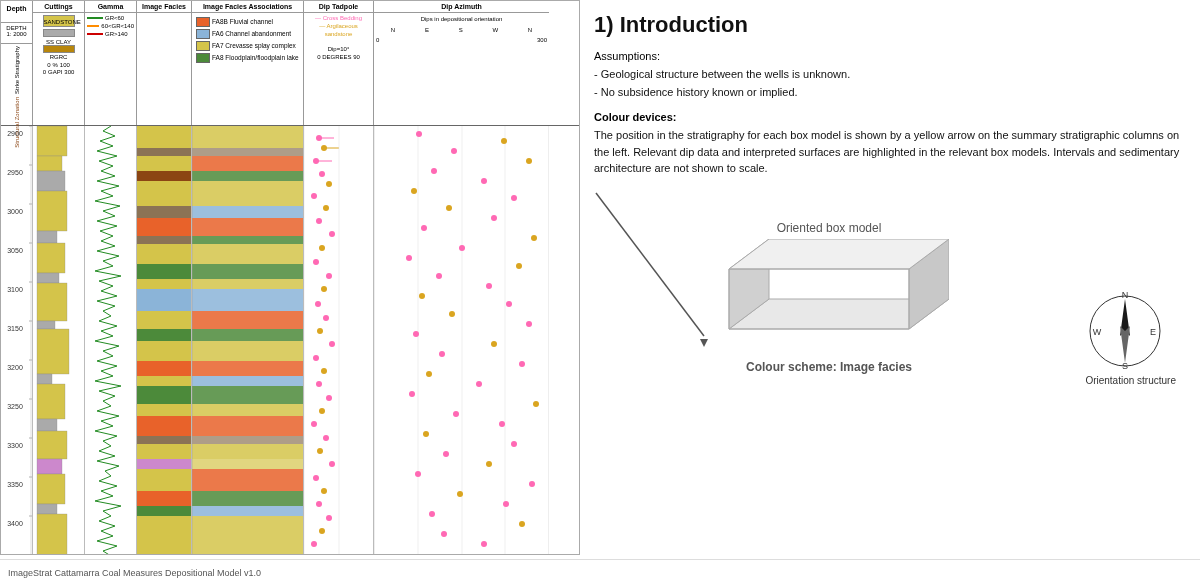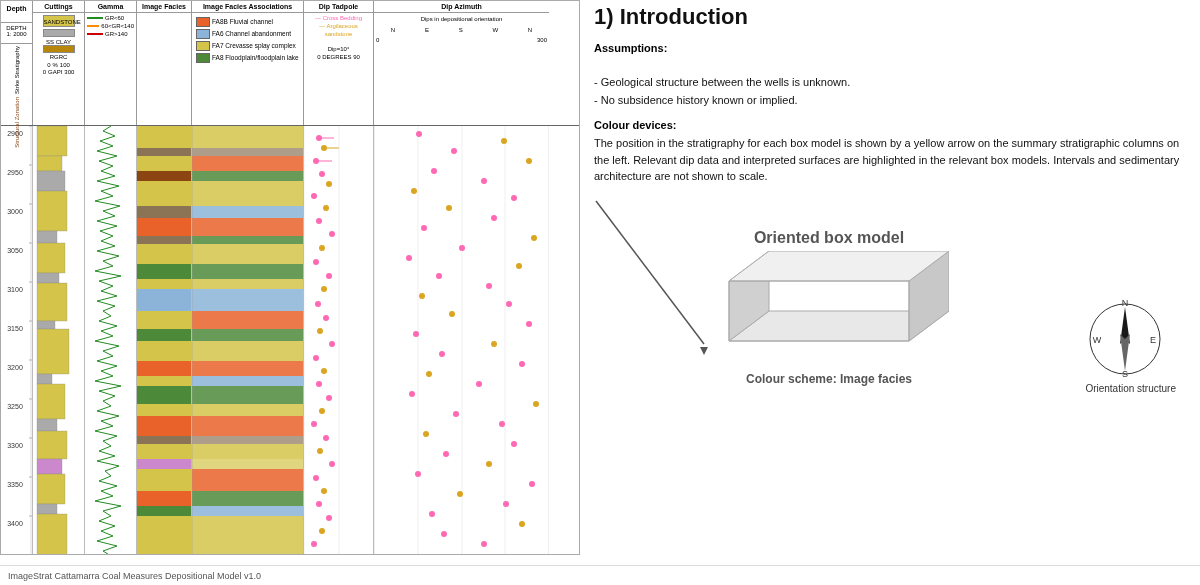--- a/index.html
+++ b/index.html
@@ -24,42 +24,42 @@
       height: 555px;
       flex-shrink: 0;
       background: #fff;
       border: 1px solid #aaa;
       position: relative;
       overflow: hidden;
     }
     
     .right-panel {
       flex: 1;
-      padding: 4px 14px;
+      padding: 12px 14px;
       overflow: hidden;
     }
     .page-title {
       font-size: 22px;
       font-weight: bold;
       margin-bottom: 12px;
       color: #111;
     }
     .intro-text {
       font-size: 11px;
       line-height: 1.5;
       color: #111;
       margin-bottom: 10px;
     }
     .intro-text strong {
       font-weight: bold;
     }
     .assumptions-heading {
-      font-weight: bold;
+      font-weight: normal;
       font-size: 11px;
-      margin-bottom: 20px;
+      margin-bottom: 4px;
     }
     .assumptions-list {
       font-size: 11px;
       line-height: 1.6;
       margin-bottom: 10px;
       color: #111;
     }
     .display-heading {
       font-weight: bold;
       font-size: 11px;
@@ -72,22 +72,22 @@
       margin-bottom: 14px;
     }
     
     .box-model-area {
       display: flex;
       align-items: flex-start;
       position: relative;
     }
     .box-label-top {
       text-align: center;
-      font-size: 16px;
-      font-weight: bold;
+      font-size: 12px;
+      font-weight: normal;
       color: #555;
       margin-bottom: 4px;
     }
     .box-label-bottom {
       text-align: center;
       font-size: 12px;
       font-weight: bold;
       color: #555;
       margin-top: 6px;
     }
@@ -97,21 +97,21 @@
       right: 20px;
       text-align: center;
     }
     .orientation-label {
       font-size: 10px;
       color: #333;
       margin-top: 4px;
     }
     
     .footer {
-      height: 20px;
+      height: 26px;
       display: flex;
       align-items: center;
       padding: 0 8px;
       font-size: 9px;
       color: #555;
       border-top: 1px solid #ddd;
     }
 
     
     .strat-log {

